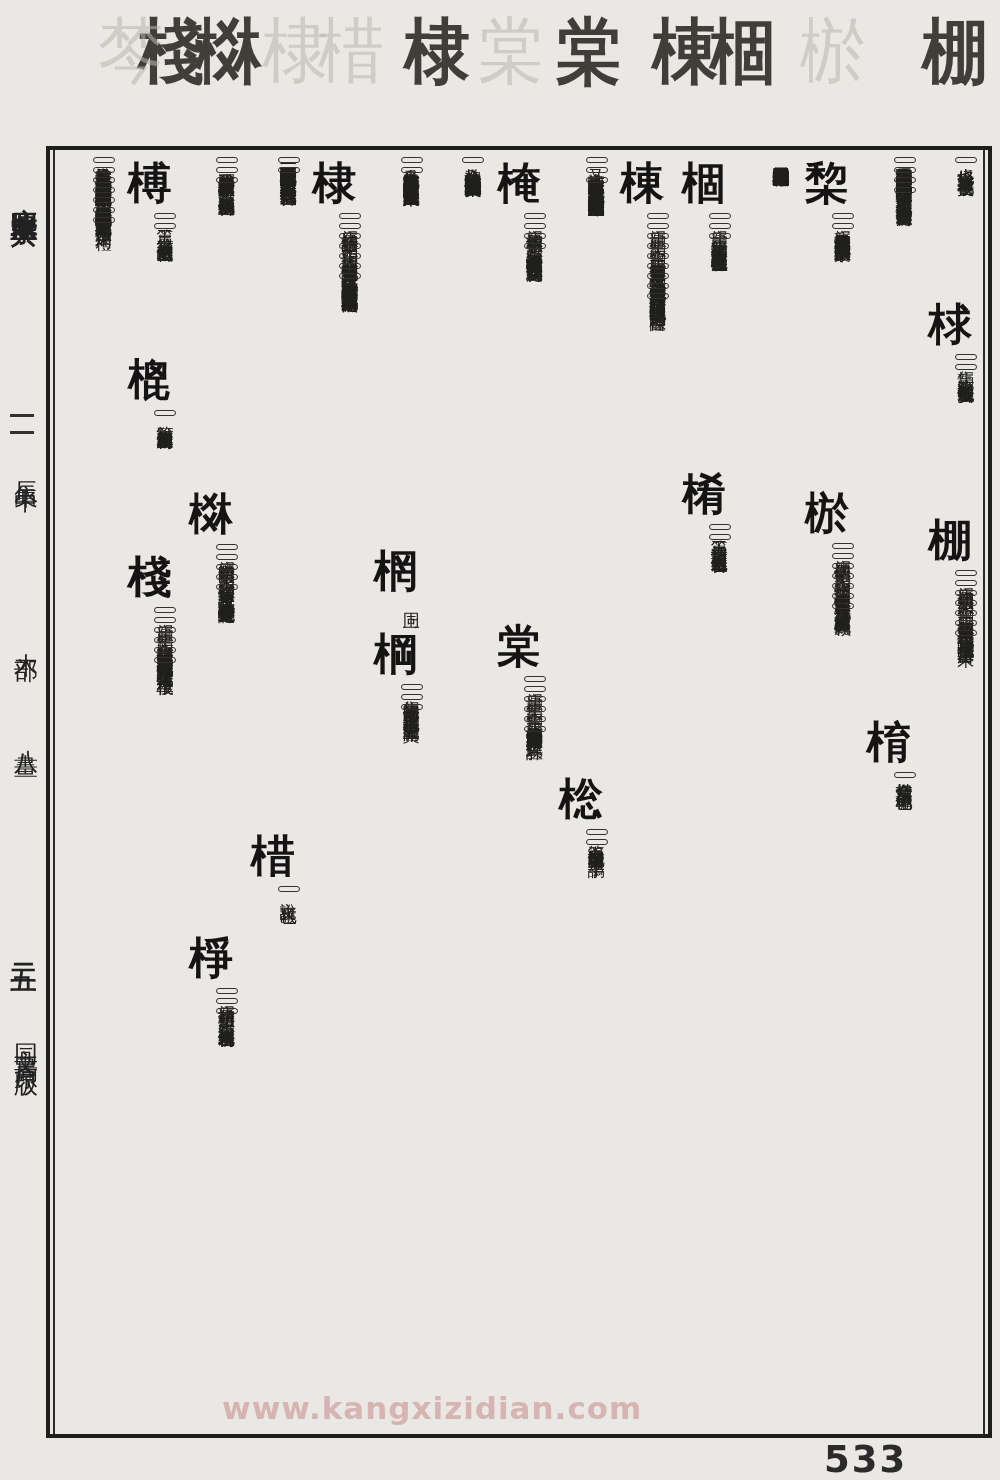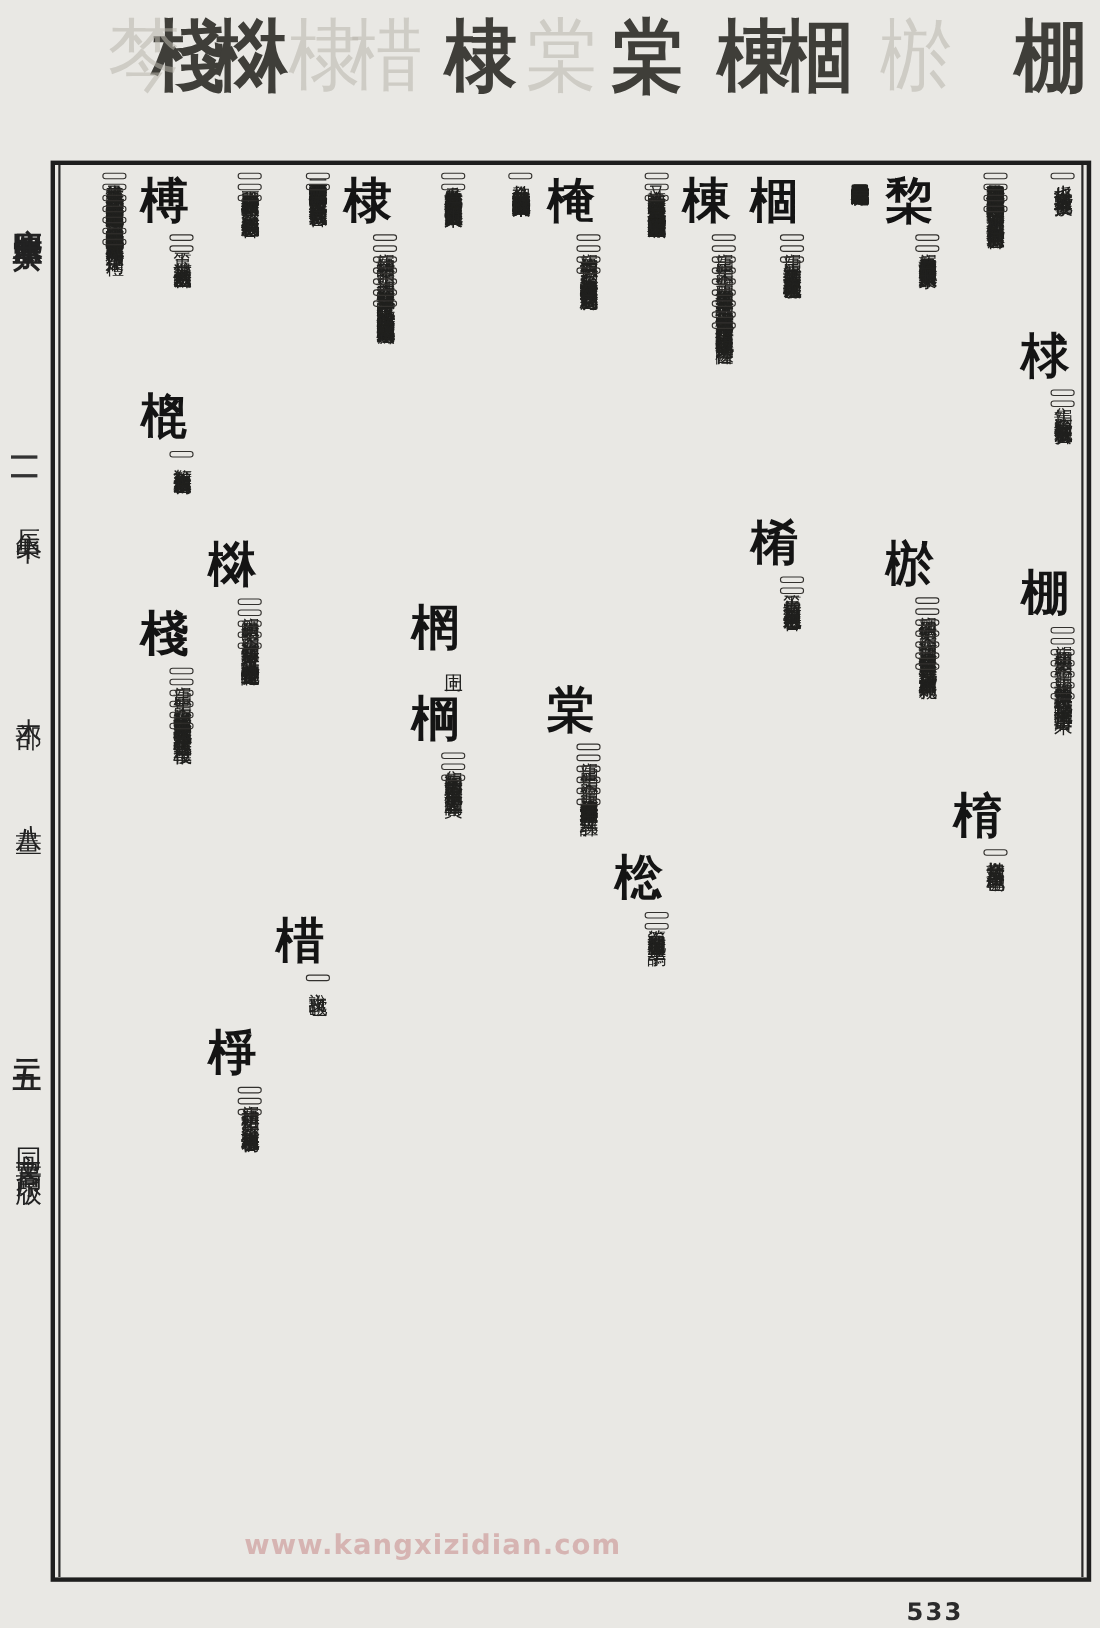--- a/index.html
+++ b/index.html
@@ -61,27 +61,27 @@
     color:#20201e;text-align:start;
   }
   .box{
     border:1.5px solid #33312e;border-radius:8px;
     padding:2px 0;margin:2px 0;display:inline;
   }
   
   #watermark{
     position:absolute;left:222px;top:1390px;height:30px;
     font-family:"DejaVu Sans","Liberation Sans",sans-serif;
-    font-size:25px;font-weight:bold;letter-spacing:1px;
+    font-size:31px;font-weight:bold;letter-spacing:1px;
     color:rgba(198,136,136,.55);
   }
   #page-number{
     position:absolute;left:824px;top:1438px;
     font-family:"DejaVu Sans","Liberation Sans",sans-serif;
-    font-size:22px;font-weight:bold;color:#2b2b2b;letter-spacing:2px;margin-top:16px;
+    font-size:37px;font-weight:bold;color:#2b2b2b;letter-spacing:2px;
   }
 </style>
 </head>
 <body>
 
 <div id="seal-row">
     <span class="seal" style="left: 138px;">棧</span>
     <span class="seal" style="left: 196px;">棥</span>
     <span class="seal ghost" style="left: 98px;">棽</span>
     <span class="seal ghost" style="left: 262px;">棣</span>

